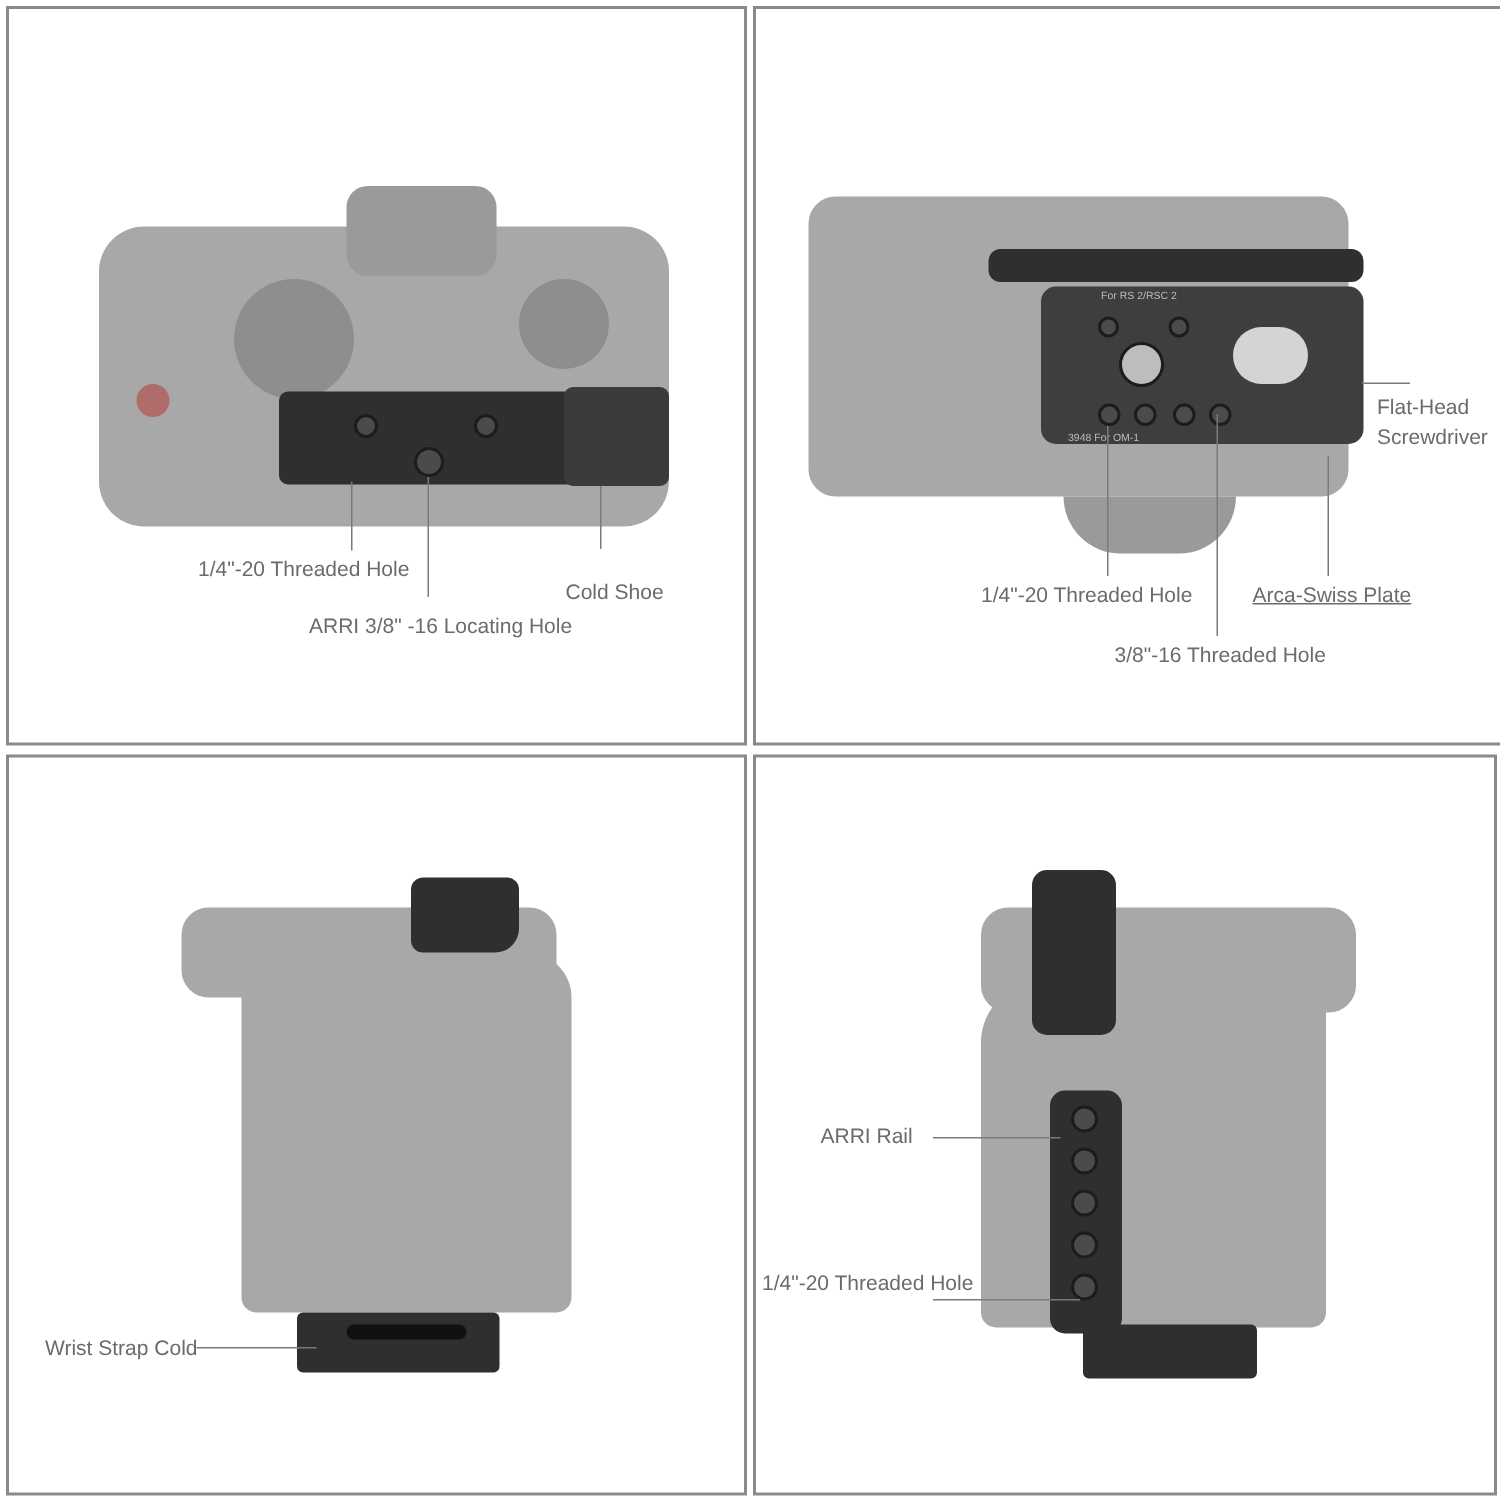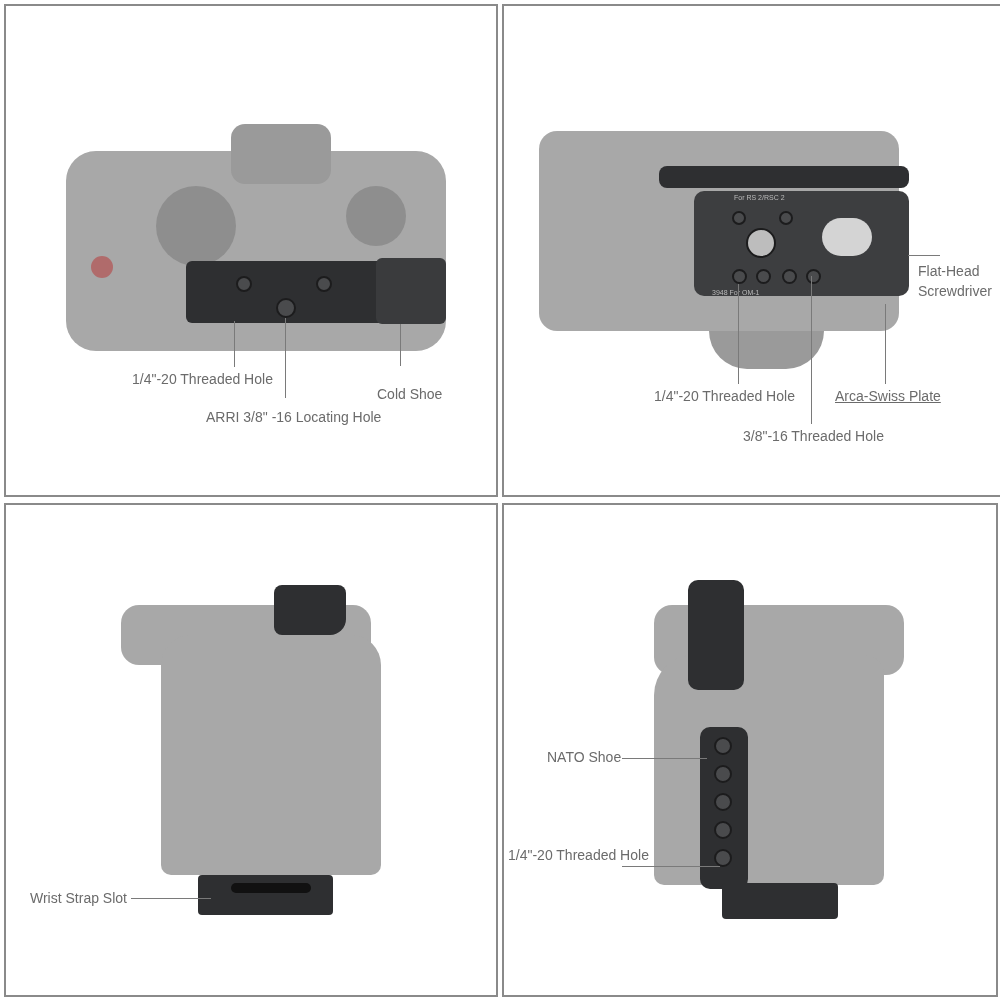--- a/index.html
+++ b/index.html
@@ -69,31 +69,31 @@
   <div class="lbl" style="left:239px;top:421px;">3/8"-16 Threaded Hole</div>
 </div>
 
 <div class="panel p3">
   <div class="cam" style="left:115px;top:100px;width:250px;height:60px;"></div>
   <div class="cam" style="left:155px;top:130px;width:220px;height:240px;border-radius:30px 30px 10px 10px;"></div>
   <div class="metal" style="left:268px;top:80px;width:72px;height:50px;border-radius:8px 8px 16px 8px;"></div>
   <div class="metal" style="left:192px;top:370px;width:135px;height:40px;border-radius:4px;"></div>
   <div style="position:absolute;left:225px;top:378px;width:80px;height:10px;border-radius:5px;background:#111;"></div>
   <div class="ln" style="left:125px;top:393px;width:80px;height:1px;"></div>
-  <div class="lbl" style="left:24px;top:384px;">Wrist Strap Slot</div>
+  <div class="lbl" style="left:24px;top:384px;">Wrist Strap Cold</div>
 </div>
 
 <div class="panel p4">
   <div class="cam" style="left:150px;top:100px;width:250px;height:70px;"></div>
   <div class="cam" style="left:150px;top:150px;width:230px;height:230px;border-radius:40px 20px 10px 10px;"></div>
   <div class="metal" style="left:184px;top:75px;width:56px;height:110px;border-radius:10px;"></div>
   <div class="metal" style="left:196px;top:222px;width:48px;height:162px;border-radius:10px;"></div>
   <div class="hole" style="left:210px;top:232px;width:18px;height:18px;"></div>
   <div class="hole" style="left:210px;top:260px;width:18px;height:18px;"></div>
   <div class="hole" style="left:210px;top:288px;width:18px;height:18px;"></div>
   <div class="hole" style="left:210px;top:316px;width:18px;height:18px;"></div>
   <div class="hole" style="left:210px;top:344px;width:18px;height:18px;"></div>
   <div class="metal" style="left:218px;top:378px;width:116px;height:36px;border-radius:4px;"></div>
   <div class="ln" style="left:118px;top:253px;width:85px;height:1px;"></div>
   <div class="ln" style="left:118px;top:361px;width:98px;height:1px;"></div>
-  <div class="lbl" style="left:43px;top:243px;">NATO Shoe</div>
+  <div class="lbl" style="left:43px;top:243px;">ARRI Rail</div>
   <div class="lbl" style="left:4px;top:341px;">1/4"-20 Threaded Hole</div>
 </div>
 
 </body></html>

